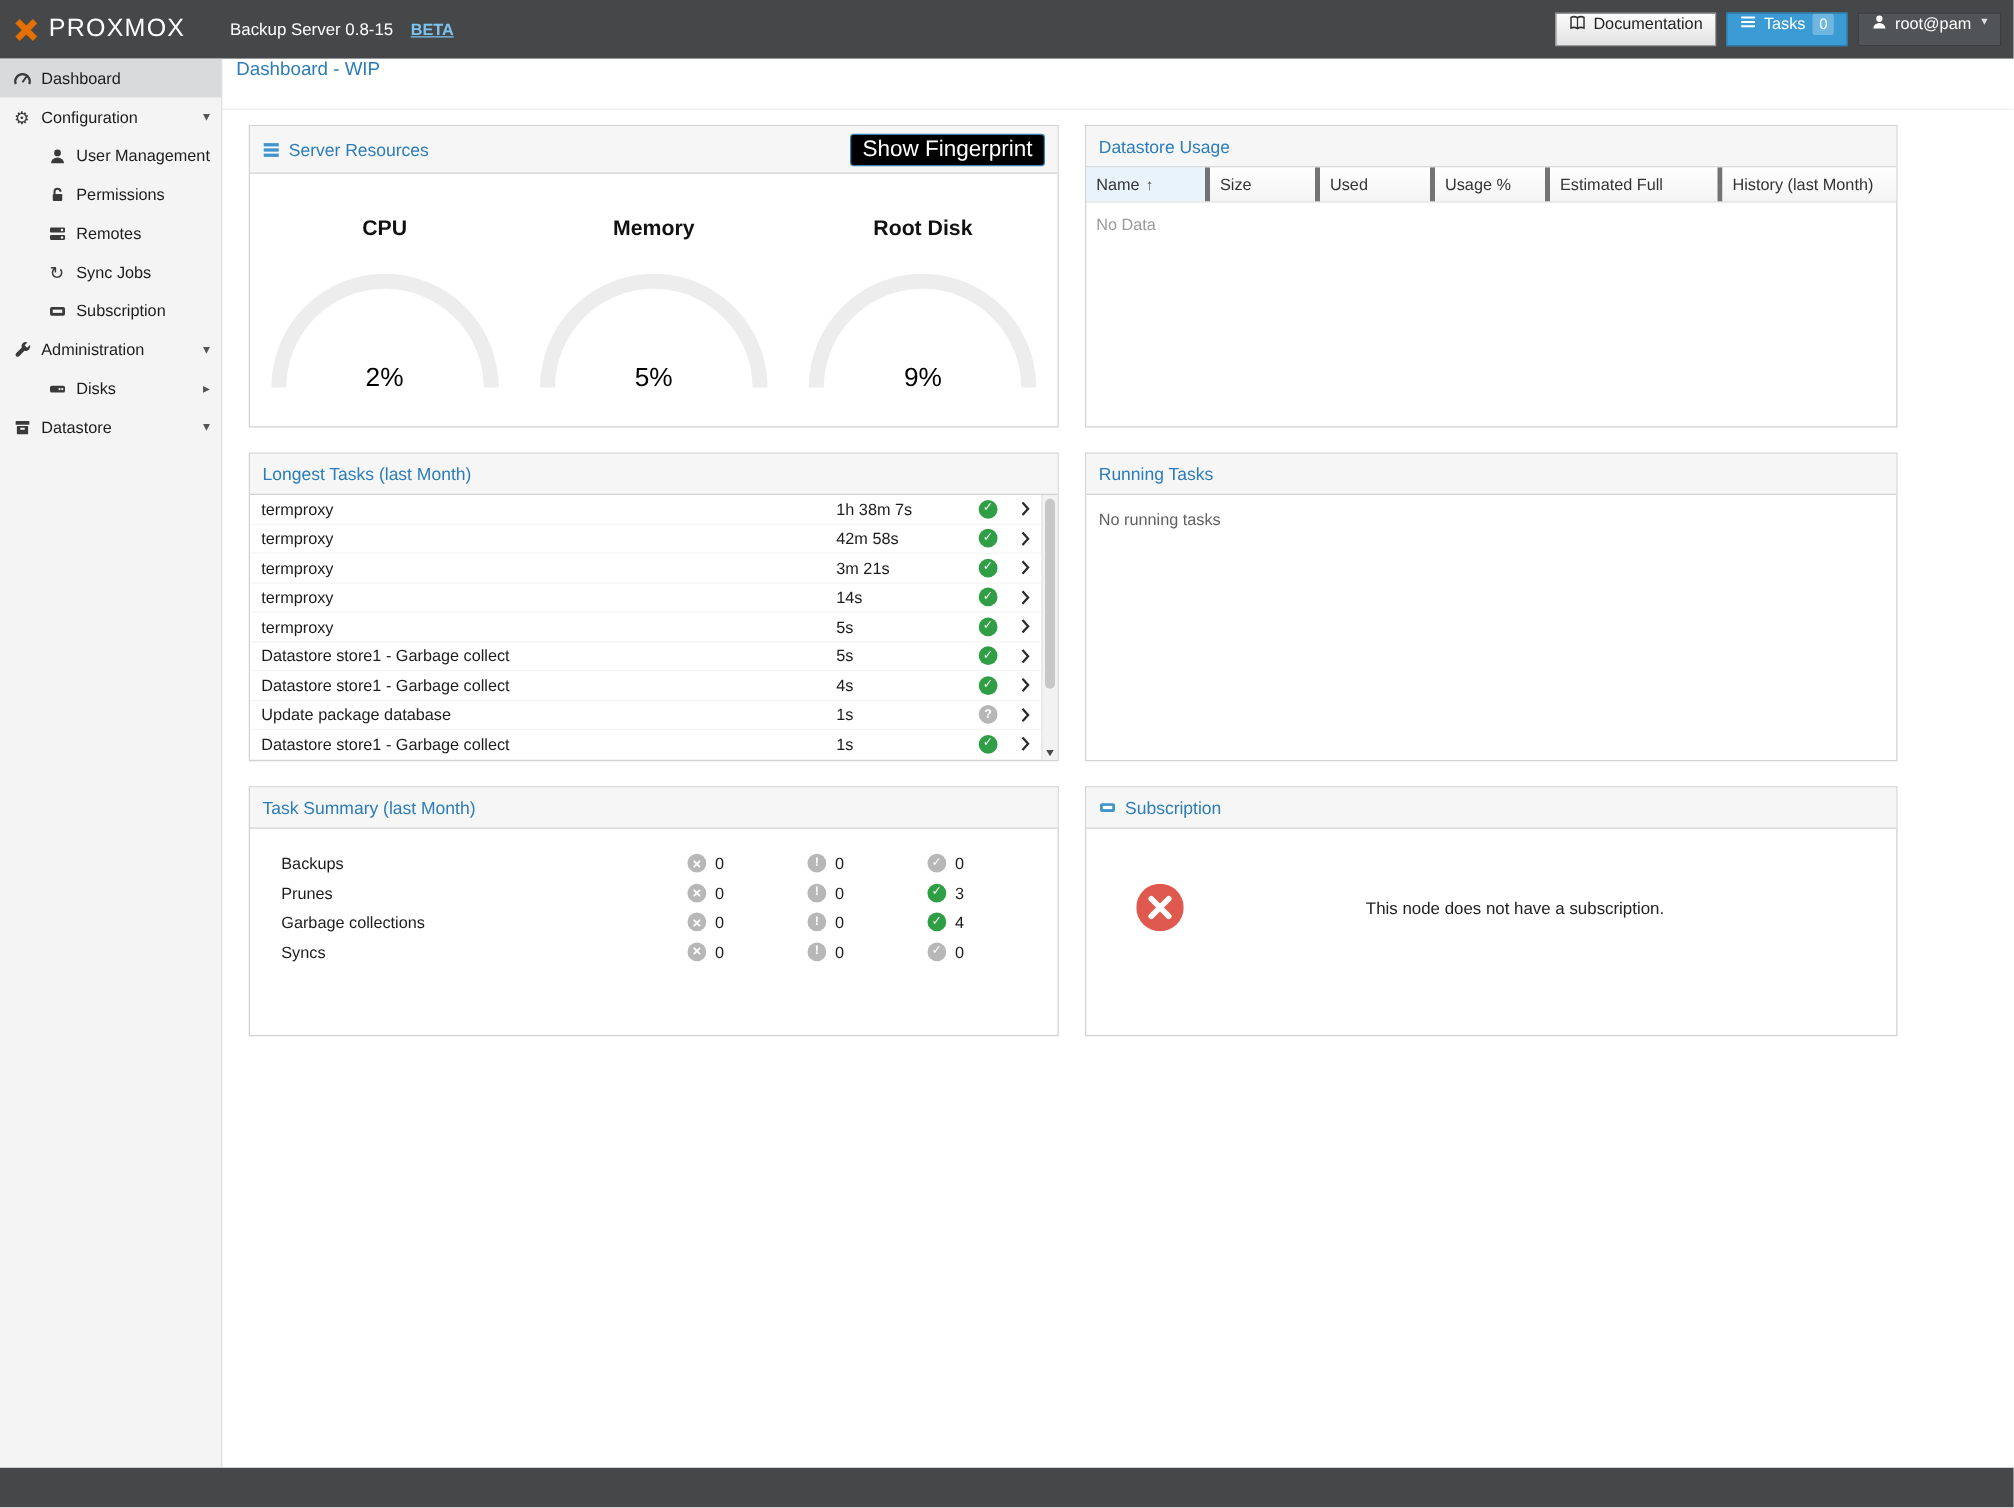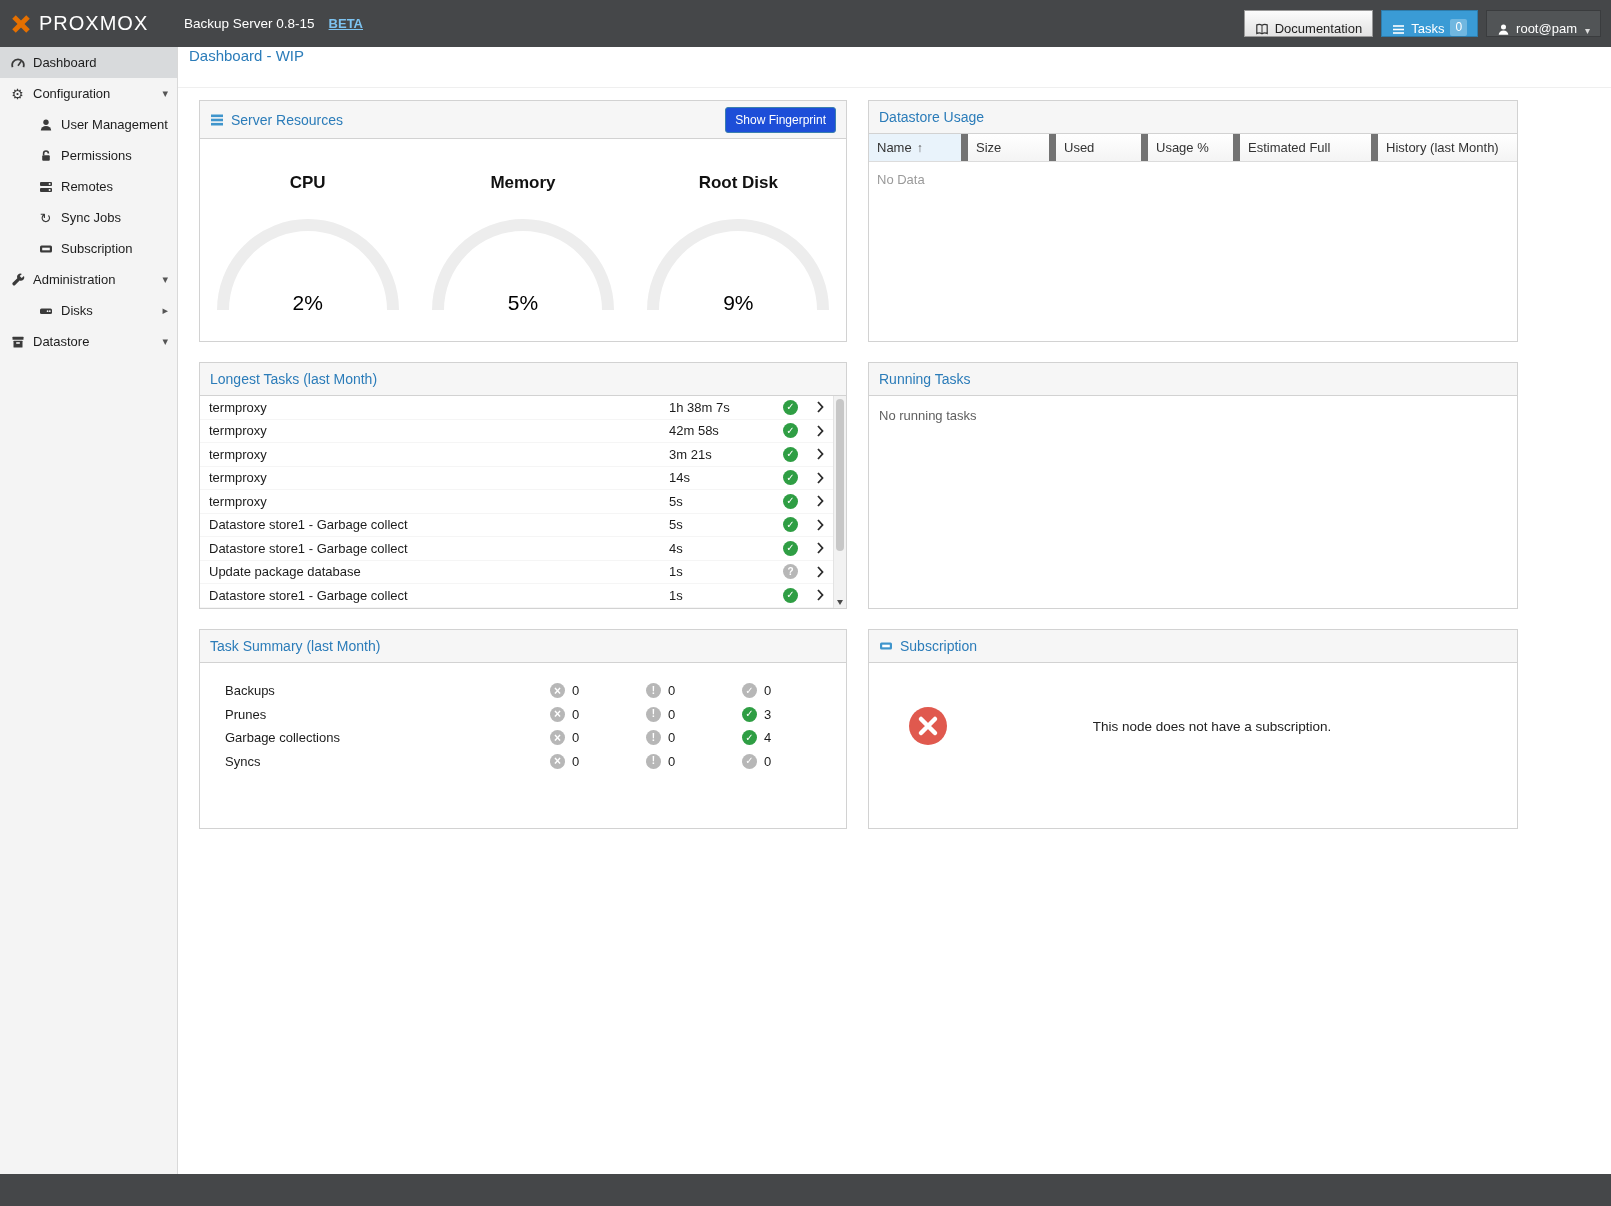--- a/index.html
+++ b/index.html
@@ -6,21 +6,21 @@
   html,body{width:1611px;height:1206px}
   body{font-family:"Liberation Sans","DejaVu Sans",sans-serif;font-size:13px;color:#1c1c1c;background:#fff;overflow:hidden}
 
   
   .topbar{height:47px;background:#454749;display:flex;align-items:center;padding:0 10px;gap:8px}
   .brand{display:flex;align-items:center;gap:7px;width:166px;flex:none}
   .brand-text{color:#fff;font-weight:normal;font-size:20px;letter-spacing:1px}
   .product{color:#fff;font-size:13.5px}
   .beta{color:#7dc3f0;font-weight:bold;text-decoration:underline;margin-left:6px;font-size:13px;cursor:pointer}
   .topbar-spacer{flex:1}
-  .tb-btn{height:27px;border-radius:0;display:flex;align-items:flex-end;gap:6px;padding:0 10px;font-size:13px;cursor:pointer}
+  .tb-btn{height:27px;border-radius:0;display:flex;align-items:flex-start;gap:6px;padding:0 10px;font-size:13px;cursor:pointer}
   .doc-btn{background:linear-gradient(#fcfcfc,#e2e2e2);border:1px solid #999;color:#222}
   .tasks-btn{background:var(--accent-blue,#3a9bd5);border:1px solid #2e7cab;color:#fff}
   .tasks-badge{background:rgba(255,255,255,.28);border-radius:2px;padding:0 5px;font-size:12px;line-height:17px}
   .user-btn{background:#515456;border:1px solid #3a3c3e;color:#fff}
   .user-btn .caret{font-size:10px;color:#ddd;margin-left:2px}
 
   
   .layout{display:flex;height:1127px}
   .sidebar{width:178px;background:#f4f4f4;border-right:1px solid #d9d9d9;flex:none}
   .side-item{height:31px;display:flex;align-items:center;gap:8px;padding-left:10px;position:relative;cursor:pointer;color:#1c1c1c;font-size:13px}
@@ -36,21 +36,21 @@
 
   .content{padding:12px 0 0 21px;display:flex;gap:21px;align-items:flex-start}
   .col-left{width:648px;flex:none}
   .col-right{width:650px;flex:none}
 
   
   .panel{border:1px solid #d2d2d2;background:#fff;margin-bottom:20px}
   .panel-header{height:33px;background:#f6f6f6;border-bottom:1px solid #d2d2d2;display:flex;align-items:center;padding:0 10px;gap:7px}
   .panel-header.tall{height:38px}
   .panel-title{color:var(--title-blue,#2b7cb9);font-size:14px;white-space:nowrap}
-  .sf-btn{margin-left:auto;background:#1d4ed8;border:1px solid #3a7fae;color:#fff;font-size:12px;height:26px;padding:0 9px;border-radius:3px;cursor:pointer}
+  .sf-btn{margin-left:auto;background:#000000;border:1px solid #3a7fae;color:#fff;font-size:18px;height:26px;padding:0 9px;border-radius:3px;cursor:pointer}
   .panel-sr,.panel-du{height:242px}
   .panel-lt,.panel-rt{height:247px}
   .panel-ts,.panel-sub{height:200px}
 
   
   .gauges{display:flex;padding-top:34px}
   .gauge-col{flex:1;text-align:center}
   .gauge-label{font-size:17px;font-weight:bold;color:#111;margin-bottom:22px}
   .gauge{position:relative;width:190px;height:102px;margin:0 auto}
   .gauge-svg{width:190px;height:102px;display:block}
@@ -75,21 +75,21 @@
   .lt-name{width:460px;flex:none;white-space:nowrap;overflow:hidden}
   .lt-dur{flex:1;white-space:nowrap}
   .lt-row .cir{flex:none;margin-right:19px}
   .chev{flex:none;width:10px;display:flex;cursor:pointer}
   .sb{position:absolute;top:0;right:0;bottom:0;width:13px;background:#f2f2f2;border-left:1px solid #e3e3e3}
   .sb-thumb{position:absolute;top:3px;left:2px;width:8px;height:152px;background:#c7c7c7;border-radius:4px;cursor:pointer}
   .sb-down{position:absolute;bottom:3px;left:3px;width:0;height:0;border-left:3.5px solid transparent;border-right:3.5px solid transparent;border-top:5px solid #4a4a4a}
 
   
   .dg-hrow{display:flex;height:28px;border-bottom:1px solid #dcdcdc}
-  .dg-h{border-right:7px solid #737373;display:flex;align-items:center;padding:0 8px;font-size:13px;color:#333;background:linear-gradient(#fff,#f4f4f4);cursor:pointer;white-space:nowrap;overflow:hidden}
+  .dg-h{border-right:4px solid #737373;display:flex;align-items:center;padding:0 8px;font-size:13px;color:#333;background:linear-gradient(#fff,#f4f4f4);cursor:pointer;white-space:nowrap;overflow:hidden}
   .dg-h-name{background:#e9f3fb;width:99px}
   .w-size{width:88px}.w-used{width:92px}.w-usage{width:92px}.w-est{width:138px}
   .w-hist{flex:1;border-right:none}
   .sort{margin-left:5px;color:#555;font-size:12px}
   .dg-empty{padding:10px 8px;color:#9a9a9a}
 
   
   .rt-body{height:212px;padding:12px 10px;color:#606060}
 
   

